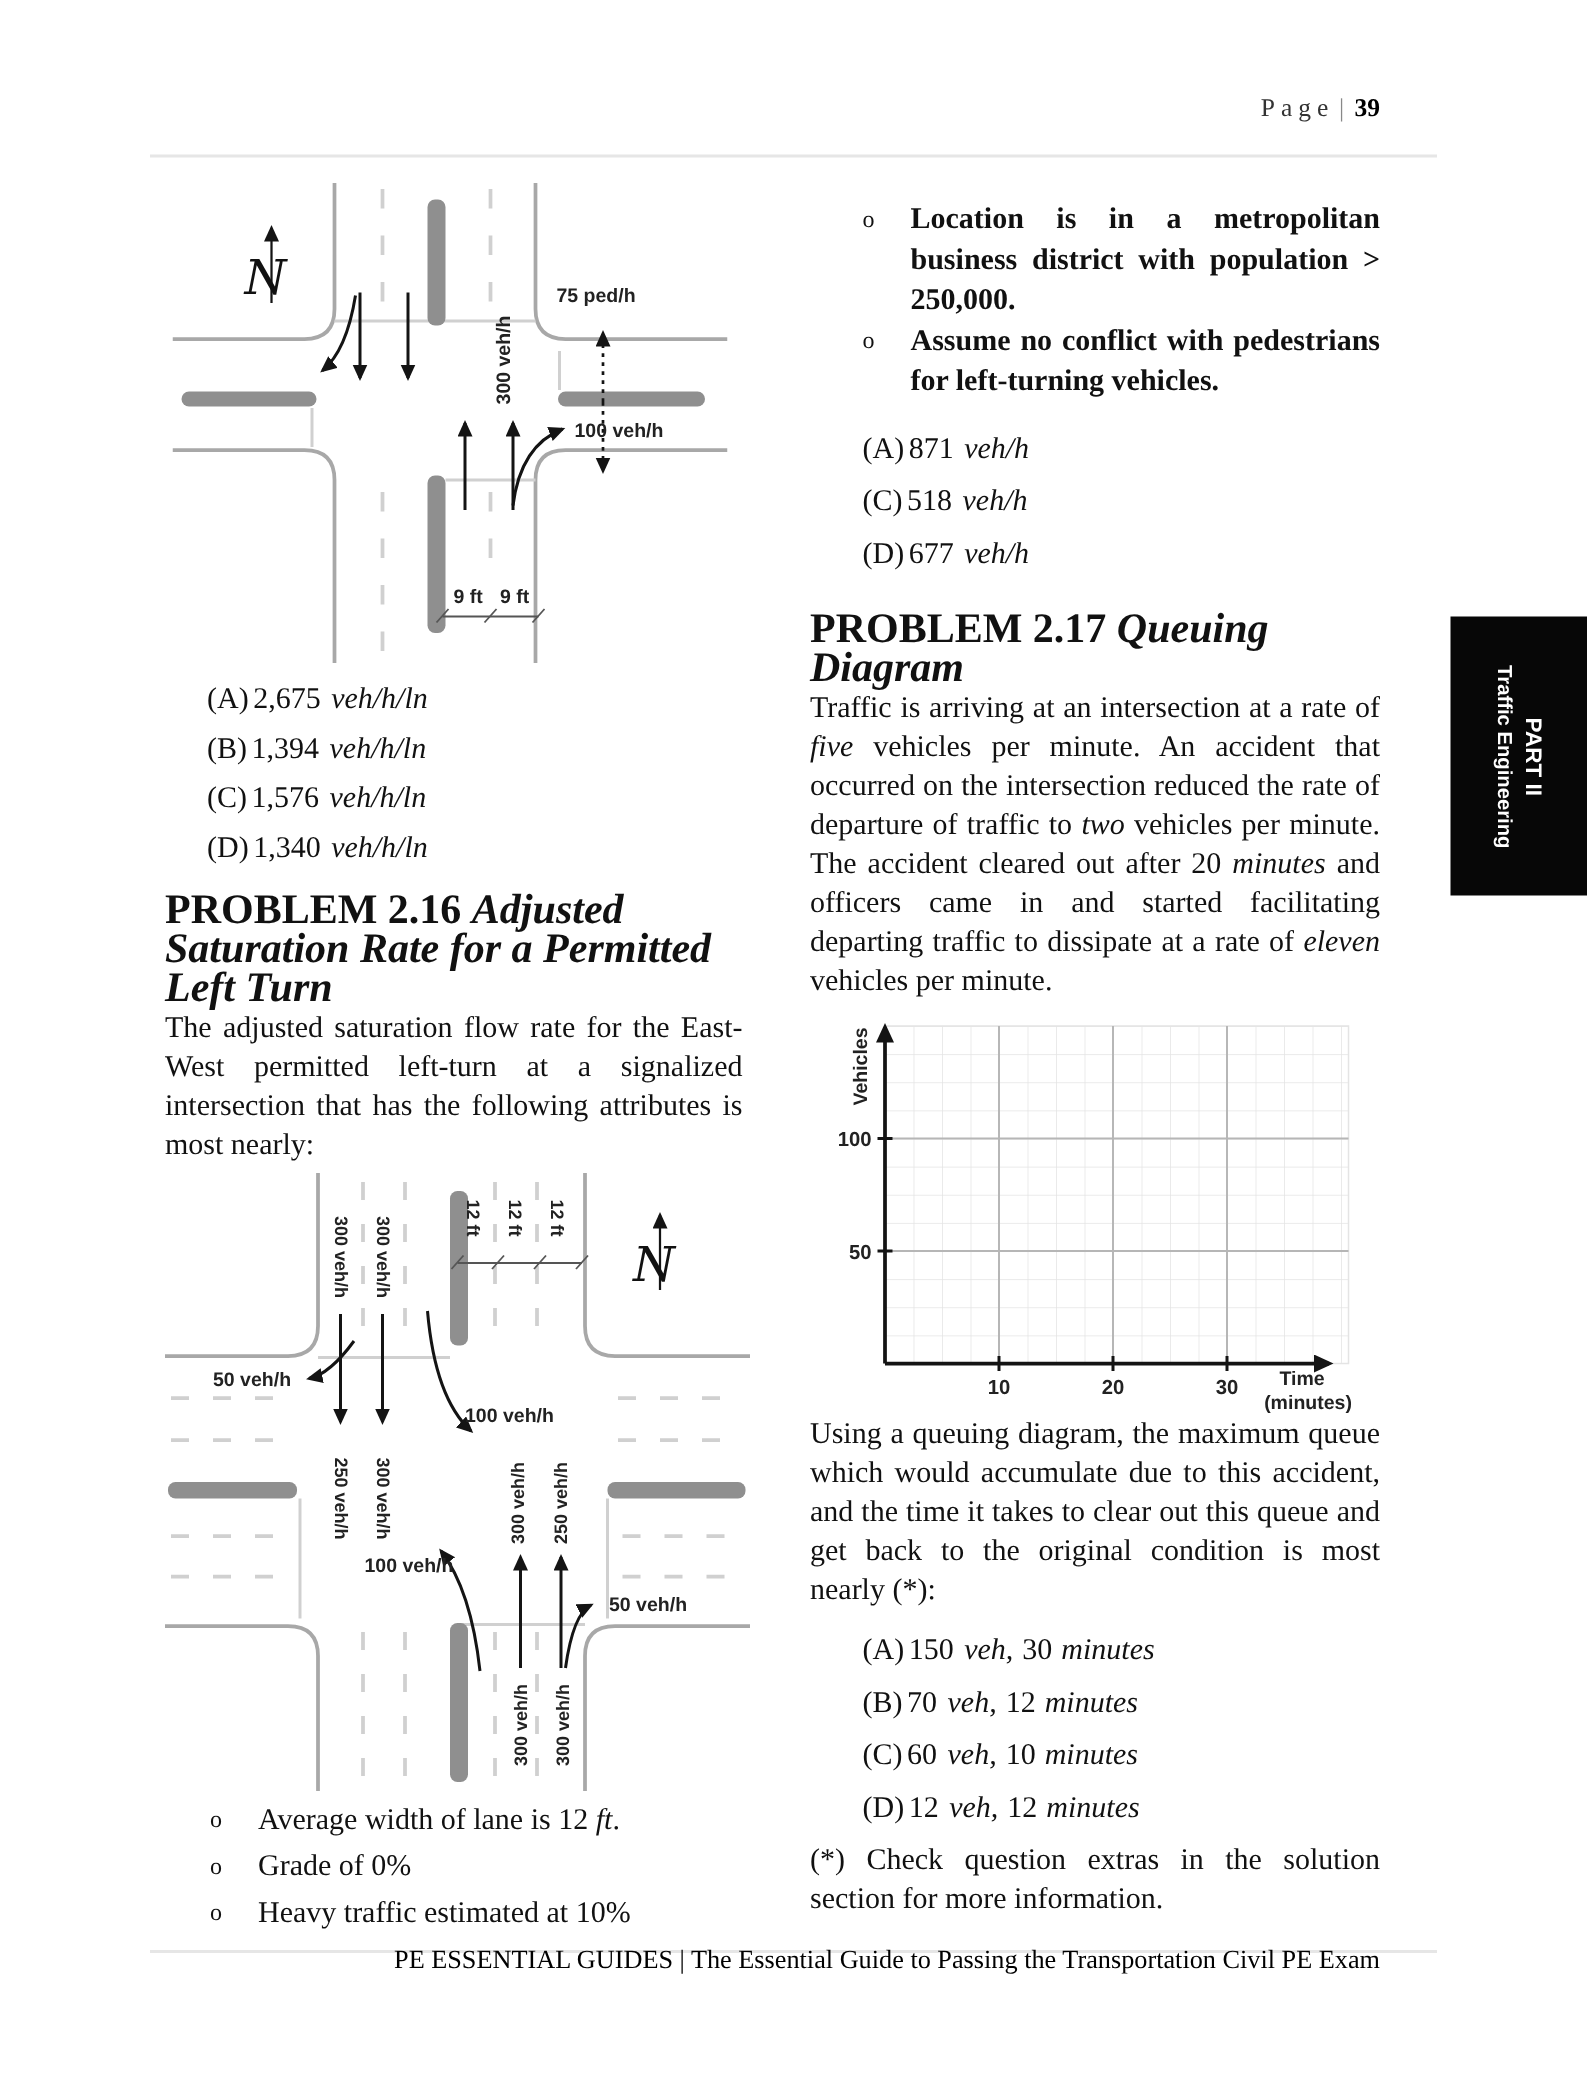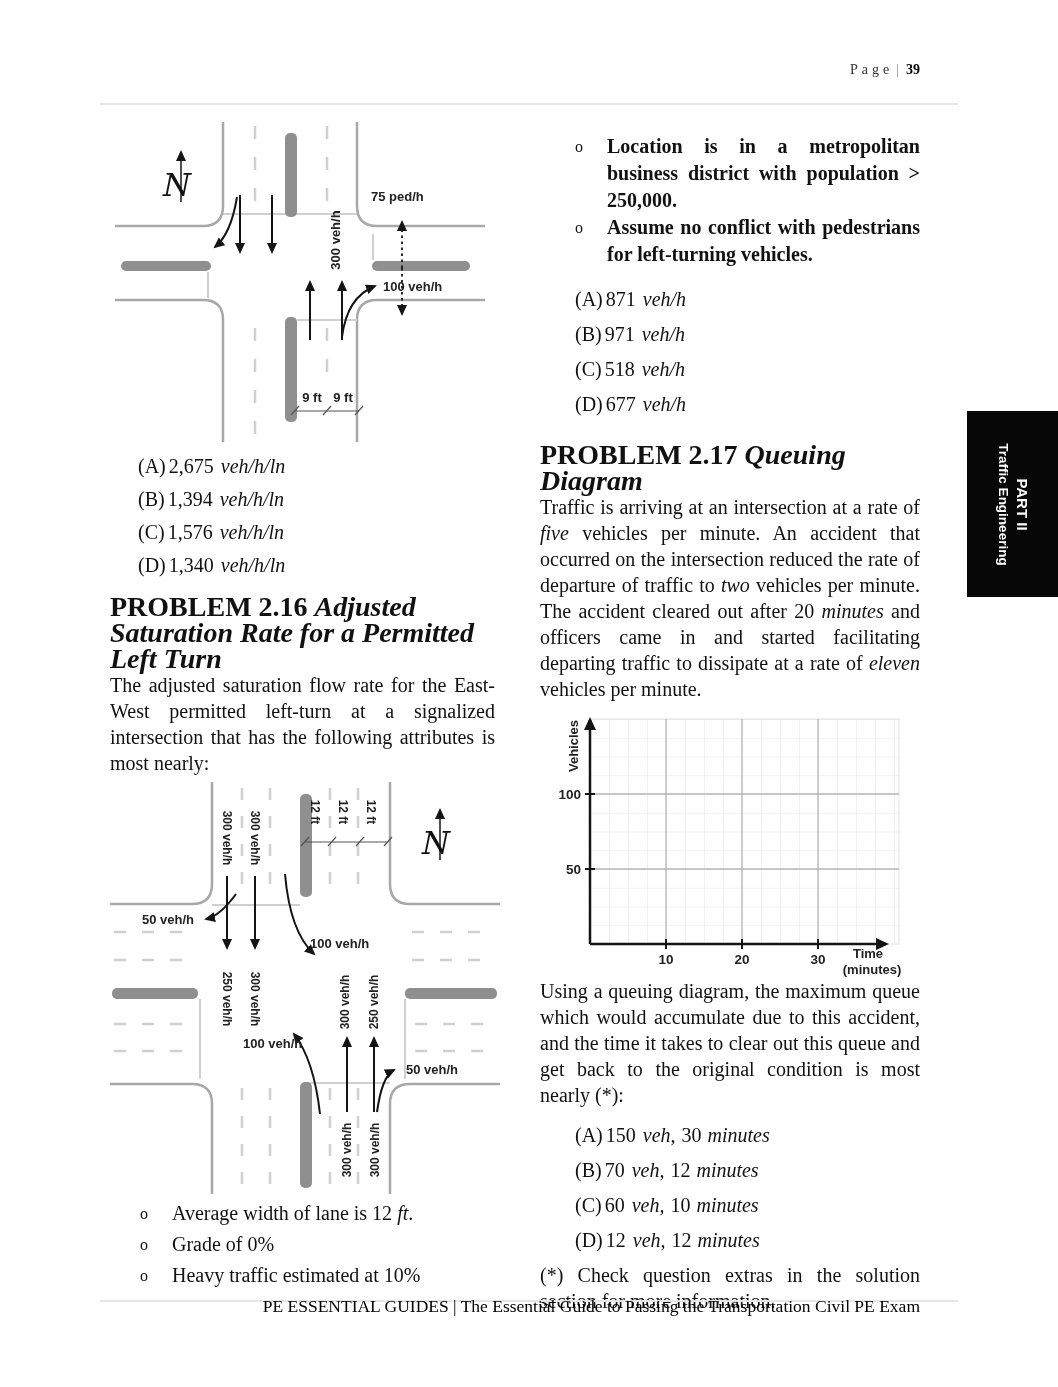--- a/index.html
+++ b/index.html
@@ -1,20 +1,20 @@
 <!DOCTYPE html>
 <html><head>
 <meta charset="utf-8">
 <style>
   html,body{margin:0;padding:0;background:#ffffff;}
   #page{position:relative;width:1058px;height:1387px;background:#ffffff;
         font-family:"Liberation Serif",serif;color:#111;overflow:hidden;}
   .rule{position:absolute;left:100px;width:858px;height:2px;background:#e6e6e6;}
   
-  .hdr{position:absolute;top:62px;right:138px;font-size:14px;color:#333;}
+  .hdr{position:absolute;top:62px;right:138px;font-size:17px;color:#333;}
   .hdr .pg{letter-spacing:4px;}
   .hdr .bar{color:#888;margin:0 7px 0 3px;}
   .hdr .num{font-weight:bold;color:#000;letter-spacing:0;}
   .ftr{position:absolute;top:1296px;right:138px;font-size:17.5px;color:#000;}
   
   .tab{position:absolute;left:967px;top:411px;width:91px;height:186px;background:#070707;}
   .tab-inner{position:absolute;left:-47.5px;top:47.5px;width:186px;height:91px;
              transform:rotate(90deg);display:flex;flex-direction:column;justify-content:center;
              text-align:center;color:#fff;font-family:"Liberation Sans",sans-serif;line-height:19px;}
   .tab-l1{font-weight:bold;font-size:15px;}
@@ -236,21 +236,20 @@
           <span class="t">Location is in a metropolitan business district with population &gt; 250,000.</span>
         </div>
       <div class="blt">
           <span class="b">o</span>
           <span class="t">Assume no conflict with pedestrians for left-turning vehicles.</span>
         </div>
     </div>
 
     <div class="opts opts-b" style="margin:14px 0 0 35px">
       <div class="row"><span>(A)</span><span class="val">871</span><span class="unit it">veh/h</span></div>
-      <div class="row"><span>(B)</span><span class="val">971</span><span class="unit it">veh/h</span></div>
       <div class="row"><span>(C)</span><span class="val">518</span><span class="unit it">veh/h</span></div>
       <div class="row"><span>(D)</span><span class="val">677</span><span class="unit it">veh/h</span></div>
     </div>
 
     <div class="prob-head" style="margin-top:20px"><span>PROBLEM 2.17 </span><span class="it">Queuing Diagram</span></div>
     <div class="para"><span>Traffic is arriving at an intersection at a rate of </span><span class="it">five</span><span> vehicles per minute. An accident that occurred on the intersection reduced the rate of departure of traffic to </span><span class="it">two</span><span> vehicles per minute. The accident cleared out after 20 </span><span class="it">minutes</span><span> and officers came in and started facilitating departing traffic to dissipate at a rate of </span><span class="it">eleven</span><span> vehicles per minute.</span></div>
 
     <svg width="400" height="272" viewBox="0 0 400 272" style="margin:4px 0 0 8px">
       <defs>
         <pattern id="finegrid" patternUnits="userSpaceOnUse" x="42" y="13" width="19" height="18.75">

